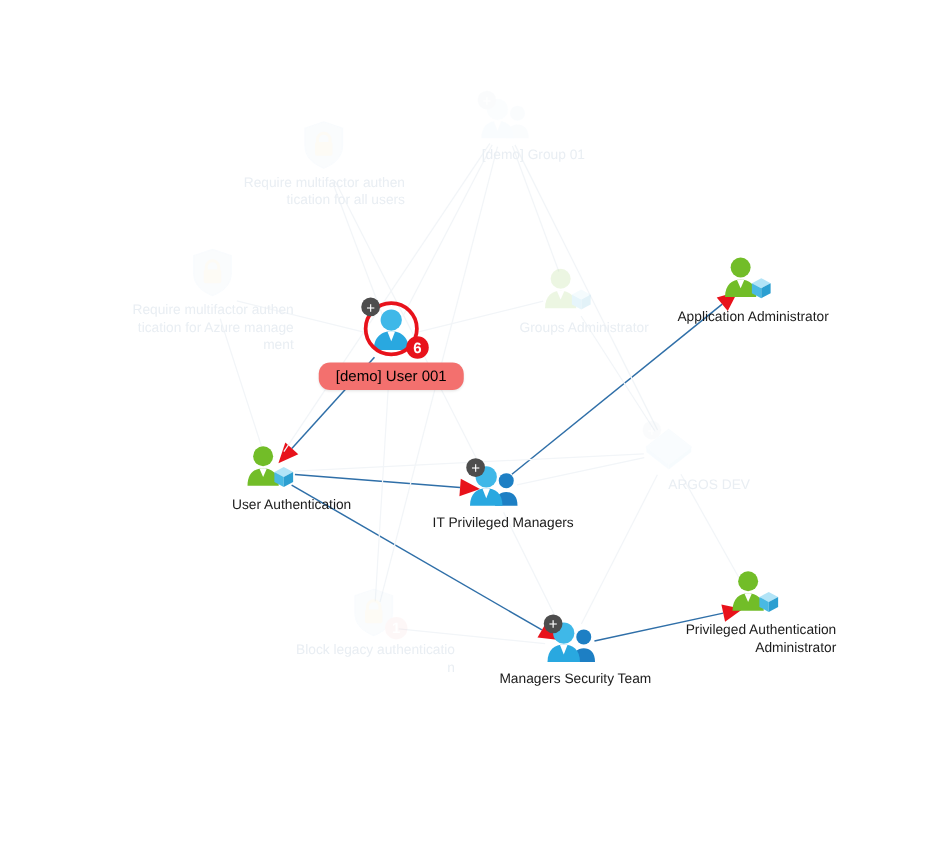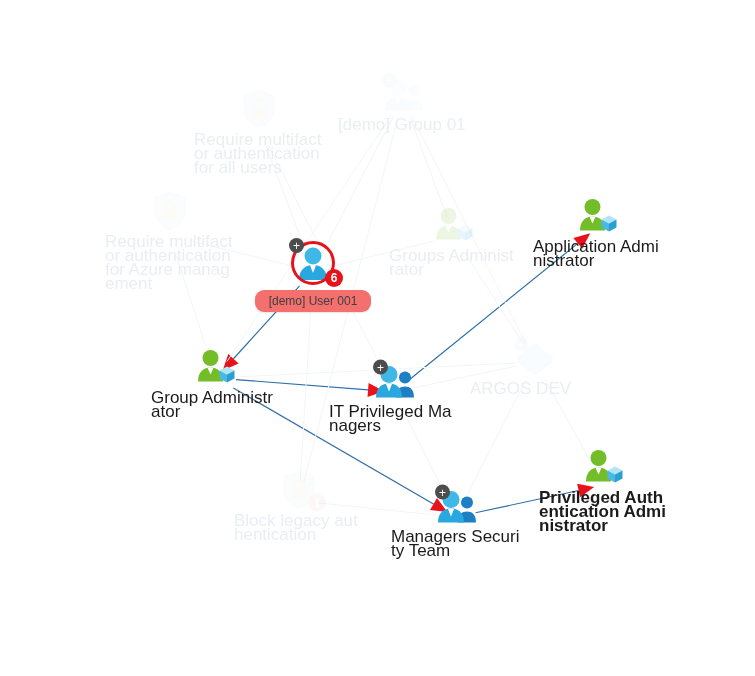--- a/index.html
+++ b/index.html
@@ -30,45 +30,45 @@
     display:flex;flex-direction:column;align-items:center;
     cursor:pointer;
   }
   .node .icon-wrap{
     position:relative;
     width:46px;height:44px;
     display:flex;align-items:center;justify-content:center;
   }
   .node .node-label{
     margin-top:1px;
-    font-size:17px;
+    font-size:11px;
     line-height:14px;
     color:#1b1b1b;
-    text-align:left;
+    text-align:right;
     width:130px;
     word-break:break-all;
   }
   
   .node.dim .node-label{color:#e9eef3;}
   .node.dim .icon-wrap{opacity:.13;}
 
   
   .node.selected .icon-wrap{width:52px;height:50px;}
   .sel-ring{
     position:absolute;left:50%;top:50%;
     transform:translate(-50%,-50%);
     width:44px;height:44px;
     border:3px solid #e8121b;
     border-radius:50%;
     box-sizing:border-box;
   }
   .pill{
     margin-top:2px;
     background:#f3706e;
-    color:#404040;
+    color:#000000;
     font-size:12px;
     line-height:14px;
     padding:4px 14px;
     border-radius:9px;
     white-space:nowrap;
     box-shadow:0 1px 2px rgba(0,0,0,.10);
   }
   .count-badge{
     position:absolute;
     right:-4px;bottom:1px;
@@ -243,21 +243,21 @@
     <path d="M3 33 C3 23 9 19 15.5 19 C22 19 28 23 28 33 Z" fill="#72bd28"></path>
     <path d="M12.6 19.4 L15.5 26 L18.4 19.4 C17.5 19.1 16.5 19 15.5 19 C14.5 19 13.5 19.1 12.6 19.4 Z" fill="#ffffff"></path>
     <g>
       <path d="M32 18 L39.5 22 L32 26 L24.5 22 Z" fill="#b2e4f7"></path>
       <path d="M24.5 22 L32 26 L32 34 L24.5 30 Z" fill="#49b9e3"></path>
       <path d="M39.5 22 L32 26 L32 34 L39.5 30 Z" fill="#2c9fd1"></path>
     </g>
   </svg>
           </span>
         </div>
-        <div class="node-label">Group Administrator</div>
+        <div class="node-label">User Authentication</div>
       </div>
       <div class="node" style="left: 394px; top: 396px;">
         <div class="icon-wrap">
           <span>
             <svg class="ico" width="44" height="36" viewBox="0 0 44 36">
     <circle cx="33" cy="14" r="6" fill="#1d7fc4"></circle>
     <path d="M24 34 C24 26 28 23 33 23 C38 23 42 26 42 34 Z" fill="#1d7fc4"></path>
     <circle cx="17" cy="11" r="8.5" fill="#3fb8e8"></circle>
     <path d="M4 34 C4 24 10 20 17 20 C24 20 30 24 30 34 Z" fill="#29a8e0"></path>
     <path d="M14 20.4 L17 28 L20 20.4 C19.1 20.1 18.1 20 17 20 C15.9 20 14.9 20.1 14 20.4 Z" fill="#ffffff"></path>
@@ -289,21 +289,21 @@
     <path d="M24 34 C24 26 28 23 33 23 C38 23 42 26 42 34 Z" fill="#1d7fc4"></path>
     <circle cx="17" cy="11" r="8.5" fill="#3fb8e8"></circle>
     <path d="M4 34 C4 24 10 20 17 20 C24 20 30 24 30 34 Z" fill="#29a8e0"></path>
     <path d="M14 20.4 L17 28 L20 20.4 C19.1 20.1 18.1 20 17 20 C15.9 20 14.9 20.1 14 20.4 Z" fill="#ffffff"></path>
   </svg>
           </span>
           <span class="plus-badge">+</span>
         </div>
         <div class="node-label">Managers Security Team</div>
       </div>
-      <div class="node" style="left: 604px; top: 489px; font-weight: bold;">
+      <div class="node" style="left: 604px; top: 489px;">
         <div class="icon-wrap">
           <span>
             <svg class="ico" width="42" height="38" viewBox="0 0 42 38">
     <circle cx="15.5" cy="9.5" r="8" fill="#72bd28"></circle>
     <path d="M3 33 C3 23 9 19 15.5 19 C22 19 28 23 28 33 Z" fill="#72bd28"></path>
     <path d="M12.6 19.4 L15.5 26 L18.4 19.4 C17.5 19.1 16.5 19 15.5 19 C14.5 19 13.5 19.1 12.6 19.4 Z" fill="#ffffff"></path>
     <g>
       <path d="M32 18 L39.5 22 L32 26 L24.5 22 Z" fill="#b2e4f7"></path>
       <path d="M24.5 22 L32 26 L32 34 L24.5 30 Z" fill="#49b9e3"></path>
       <path d="M39.5 22 L32 26 L32 34 L39.5 30 Z" fill="#2c9fd1"></path>

